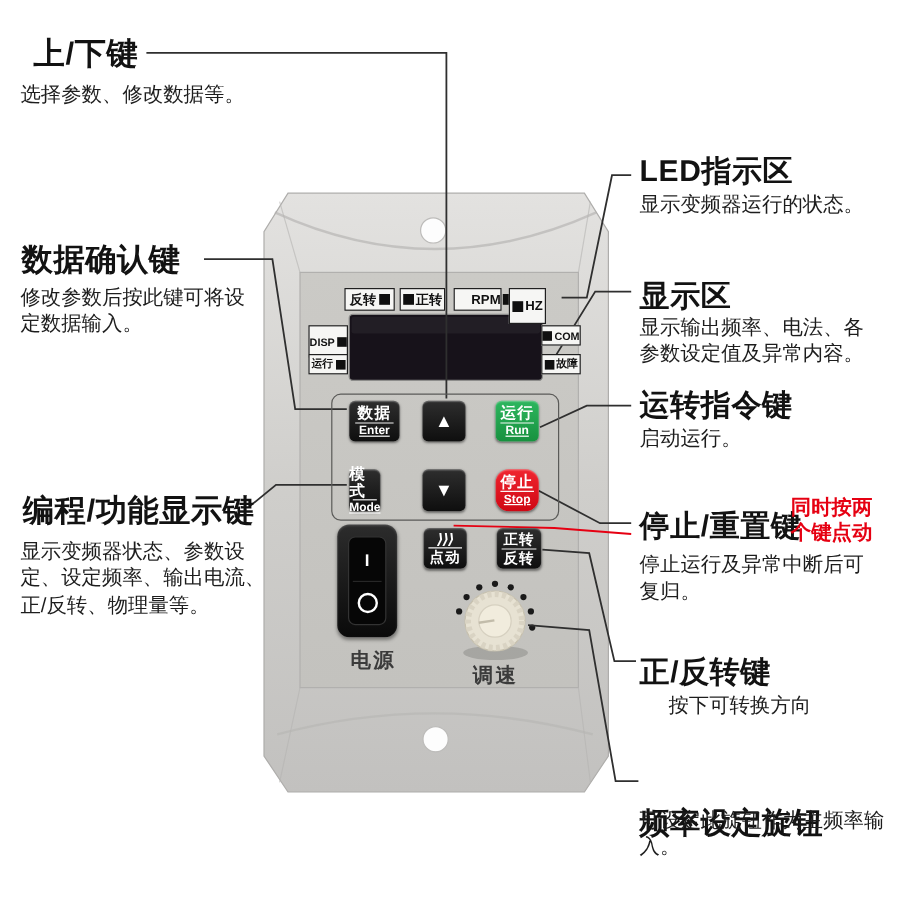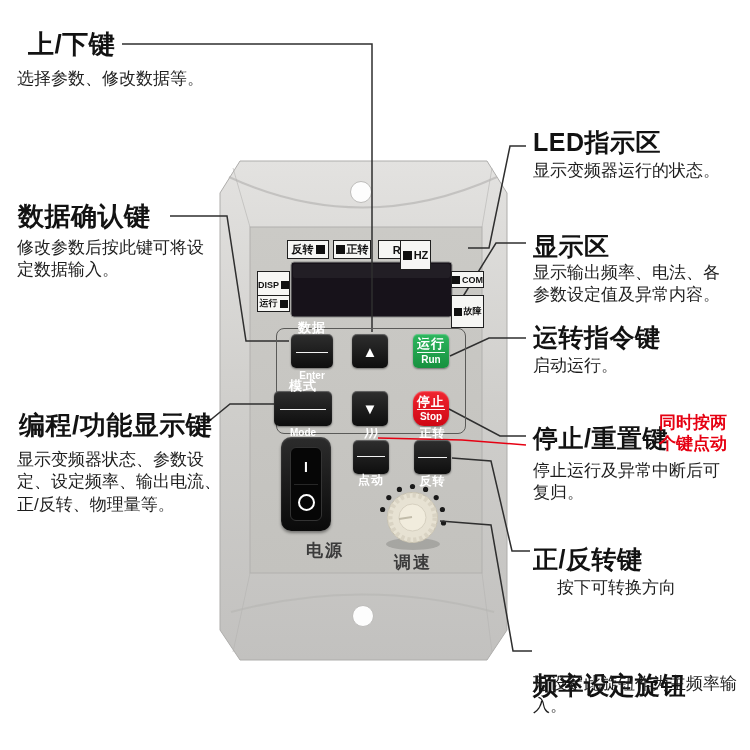--- a/index.html
+++ b/index.html
@@ -21,25 +21,25 @@
              font-size:11px; font-weight:700; color:#111; }
   .led-box.small { font-size:9px; }
   .sq { width:9px; height:9px; background:#101010; flex:0 0 auto; }
   .led-box.small .sq { width:8px; height:8px; }
 
   
   .keygrid { position:absolute; border:1px solid #5a5a58; border-radius:8px; box-sizing:border-box; }
   .btn { position:absolute; border-radius:5px; display:flex; flex-direction:column; align-items:center;
          justify-content:center; color:#fff; box-sizing:border-box;
          box-shadow: inset 0 1px 1px rgba(255,255,255,.28), 0 1px 2px rgba(0,0,0,.45); }
-  .btn-black { background:linear-gradient(#2e2e2e,#0e0e0e);gap:16px; }
+  .btn-black { background:linear-gradient(#2e2e2e,#0e0e0e); }
   .btn-green { background:linear-gradient(#2db65e,#17913f); }
   .btn-red   { background:linear-gradient(#f0252f,#cf0714);border-radius:11px; }
   .btn .cn  { font-size:13px; font-weight:700; line-height:1.05; letter-spacing:1px; }
-  .btn .en  { font-size:10px; font-weight:700; line-height:1.1; }
+  .btn .en  { font-size:10px; font-weight:700; line-height:1.1;text-decoration:underline; }
   .btn .sep { width:78%; border-top:1px solid rgba(255,255,255,.95); margin:1px 0; }
   .btn .arrow { font-size:15px; line-height:1; }
   .jog-sym { font-size:12px; font-weight:700; font-style:italic; letter-spacing:-1px; line-height:1; }
 
   
   .psw { position:absolute; background:linear-gradient(#2c2c2c,#0a0a0a); border-radius:10px;
          box-shadow: inset 0 1px 2px rgba(255,255,255,.2), 0 2px 3px rgba(0,0,0,.4); }
   .psw-rocker { position:absolute; left:9px; right:9px; top:10px; bottom:10px; background:#060606;
                 border:1px solid #333; border-radius:6px; }
   .psw-rocker::after { content:""; position:absolute; left:3px; right:3px; top:50%; border-top:1px solid #272727; }
@@ -125,59 +125,59 @@
       <span class="sq"></span>
   </div>
   <div class="led-box overlay" style="left:333px; top:240px; width:38px; height:19px;">
     <span class="sq"></span>
       <span>正转</span>
   </div>
   <div class="led-box overlay" style="left:378px; top:240px; width:40px; height:19px;padding-left:25px;">
     <span>RPM</span>
       <span class="sq"></span>
   </div>
-  <div class="led-box overlay" style="left:400px; top:240px; width:31px; height:30px;justify-content:center;">
+  <div class="led-box overlay" style="left:424px; top:240px; width:31px; height:30px;justify-content:center;">
     <span class="sq"></span>
       <span>HZ</span>
   </div>
 
   <div class="led-box small overlay" style="left:257px; top:271px; width:33px; height:27px;">
     <span>DISP</span>
       <span class="sq"></span>
   </div>
   <div class="led-box small overlay" style="left:257px; top:295px; width:33px; height:17px;">
     <span>运行</span>
       <span class="sq"></span>
   </div>
   <div class="led-box small overlay" style="left:451px; top:271px; width:33px; height:17px;">
     <span class="sq"></span>
       <span>COM</span>
   </div>
-  <div class="led-box small overlay" style="left:451px; top:295px; width:33px; height:33px;">
+  <div class="led-box small overlay" style="left:451px; top:295px; width:33px; height:17px;">
     <span class="sq"></span>
       <span>故障</span>
   </div>
 
   <div class="keygrid overlay" style="left:276px; top:328px; width:190px; height:106px;"></div>
 
   <div class="btn btn-black overlay" style="left:291px; top:334px; width:42px; height:34px;">
     <span class="cn">数据</span>
     <span class="sep"></span>
     <span class="en">Enter</span>
   </div>
   <div class="btn btn-black overlay" style="left:352px; top:334px; width:36px; height:34px;">
     <span class="arrow">▲</span>
   </div>
   <div class="btn btn-green overlay" style="left:413px; top:334px; width:36px; height:34px;">
     <span class="cn">运行</span>
     <span class="sep"></span>
     <span class="en">Run</span>
   </div>
 
-  <div class="btn btn-black overlay" style="left:274px; top:391px; width:58px; height:35px;">
+  <div class="btn btn-black overlay" style="left:291px; top:391px; width:26px; height:35px;">
     <span class="cn">模式</span>
     <span class="sep"></span>
     <span class="en">Mode</span>
   </div>
   <div class="btn btn-black overlay" style="left:352px; top:391px; width:36px; height:35px;">
     <span class="arrow">▼</span>
   </div>
   <div class="btn btn-red overlay" style="left:413px; top:391px; width:36px; height:35px;">
     <span class="cn">停止</span>
     <span class="sep"></span>
@@ -195,21 +195,21 @@
     <span class="cn" style="font-size:12px;">反转</span>
   </div>
 
   <div class="psw overlay" style="left:281px; top:437px; width:50px; height:94px;">
     <div class="psw-rocker">
       <div class="psw-on">I</div>
       <div class="psw-off"></div>
     </div>
   </div>
 
-  <div class="dev-label overlay" style="left:300px; top:539px; width:50px;">电源</div>
+  <div class="dev-label overlay" style="left:286px; top:539px; width:50px;">电源</div>
   <div class="dev-label overlay" style="left:388px; top:551px; width:50px;">调速</div>
 
   <div class="ann-title" style="left:28px; top:27px; font-size:26px;text-align:center;">上/下键</div>
   <div class="ann-desc" style="left:17px; top:68px;">选择参数、修改数据等。</div>
 
   <div class="ann-title" style="left:18px; top:199px; font-size:26px;">数据确认键</div>
   <div class="ann-desc" style="left:17px; top:237px;">修改参数后按此键可将设
 定数据输入。</div>
 
   <div class="ann-title" style="left:19px; top:408px; font-size:26px;">编程/功能显示键</div>

